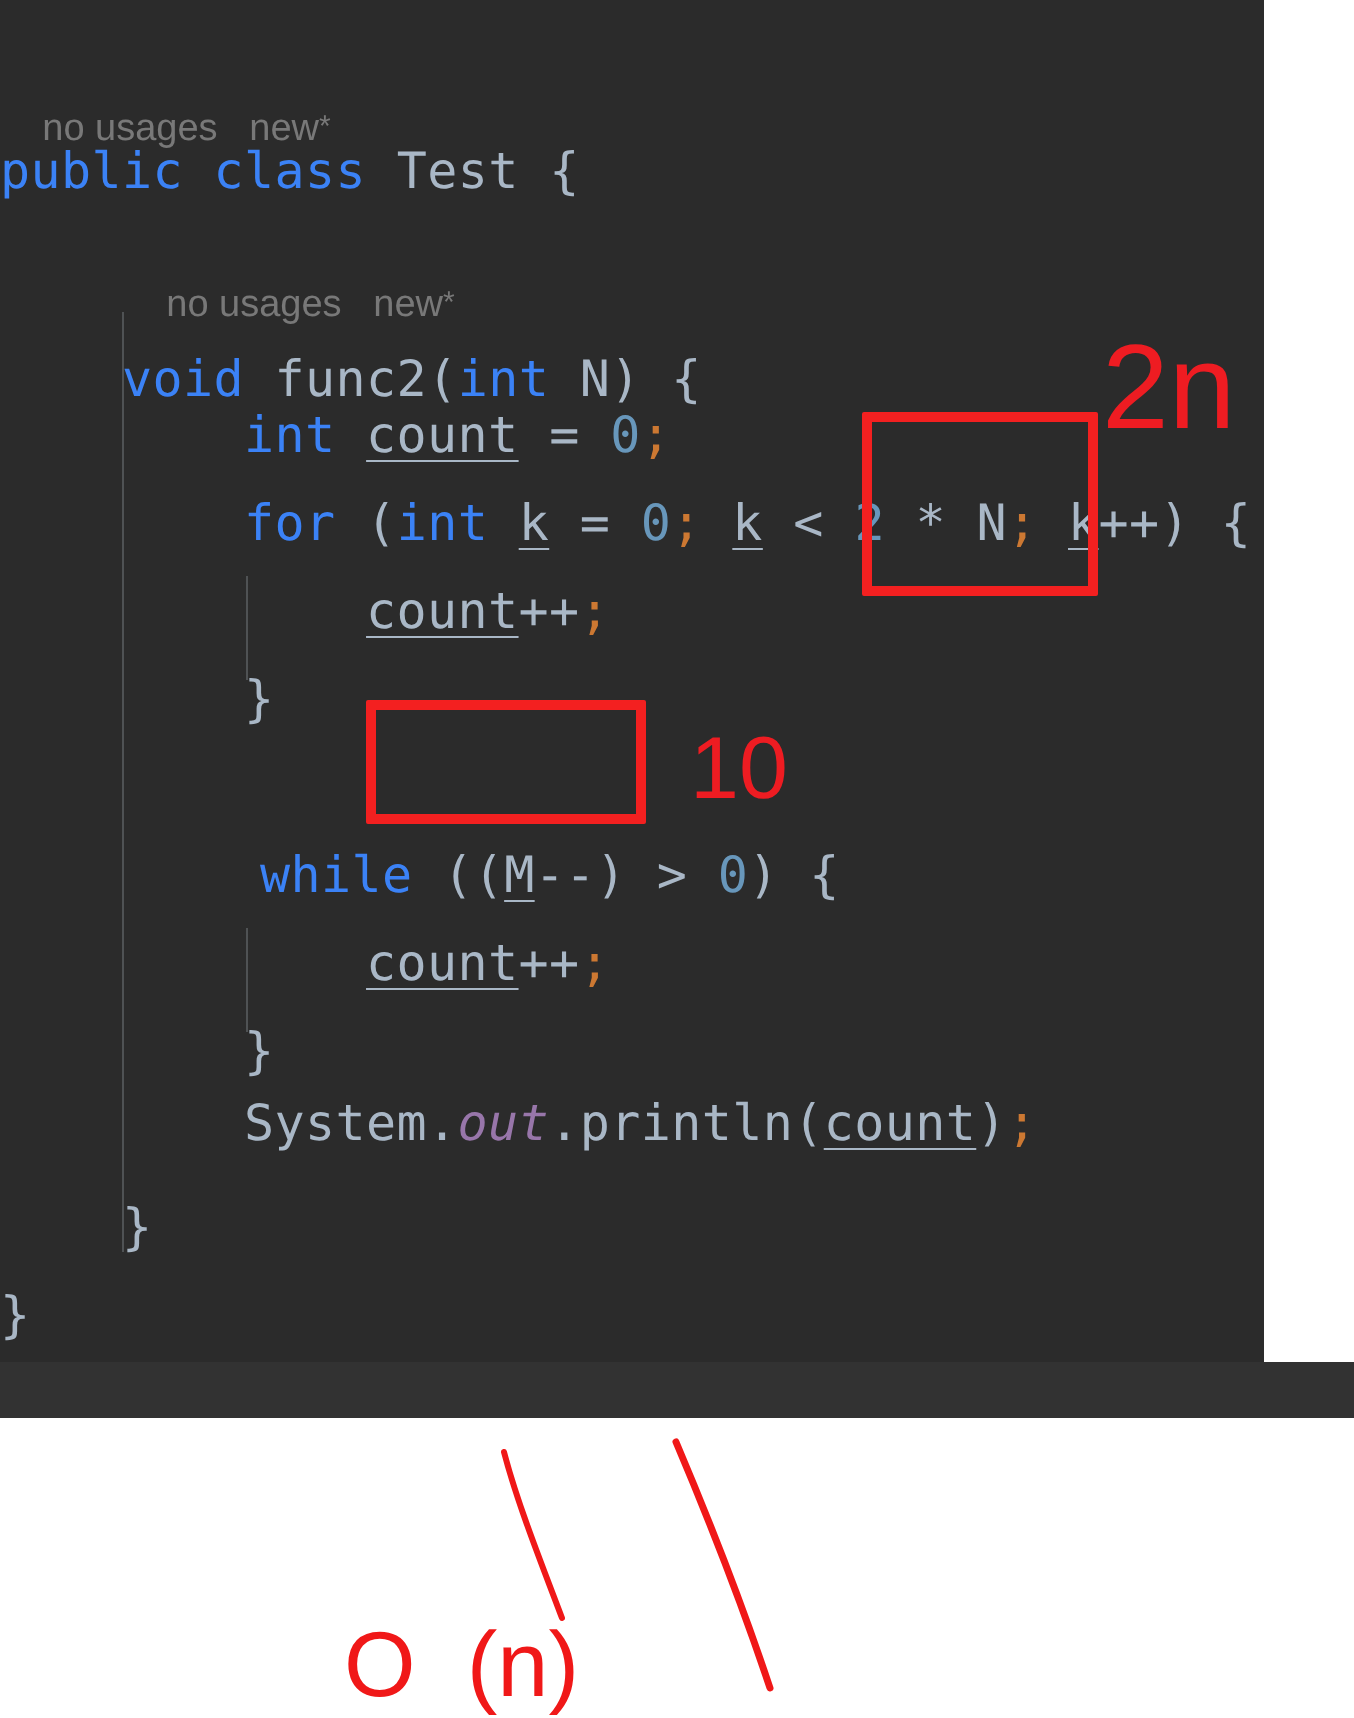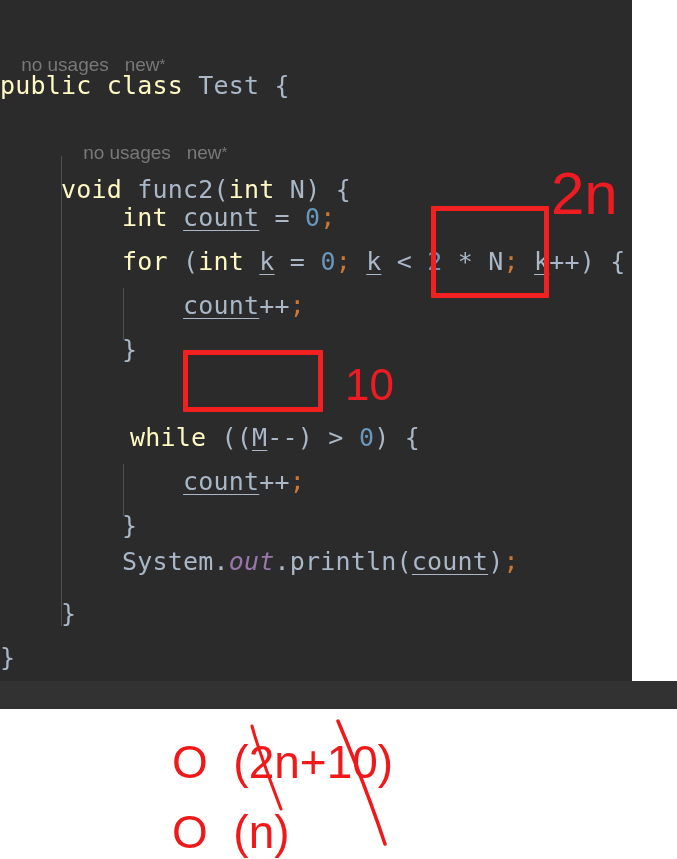--- a/index.html
+++ b/index.html
@@ -48,21 +48,21 @@
     left: 0;
     white-space: pre;
     font-family: "Liberation Sans", sans-serif;
     font-size: 19px;
     line-height: 22px;
     color: #787878;
   }
   .hint-line .star { font-size: 15px; vertical-align: 2px; }
 
   
-  .kw   { color: #fef9c3; }
+  .kw   { color: #3b82f6; }
   .pln  { color: #a9b7c6; }
   .num  { color: #6897bb; }
   .brc  { color: #a9b7c6; }
   .fn   { color: #a9b7c6; }
   .stat { color: #9876aa; font-style: italic; }
   .var  { color: #a9b7c6; text-decoration: underline; text-underline-offset: 4px; text-decoration-thickness: 1px; }
   .op   { color: #cc7832; }
   .cls  { color: #a9b7c6; }
 
   
@@ -157,21 +157,20 @@
 
   <div class="redbox" style="left:183px; top:350px; width:140px; height:62px;"></div>
   <div class="redtext" style="left:345px; top:363px; font-size:44px; line-height:44px;">10</div>
 
 </div>
 
 <div id="editor-strip"></div>
 
 <div id="note">
 
-  <span class="hand" style="left:172px; top:30px;">O  (2n+10)</span>
 
   <span class="hand" style="left:172px; top:100px;">O  (n)</span>
 
   <svg id="strikes" viewBox="0 0 677 150" xmlns="http://www.w3.org/2000/svg">
     <path d="M 252 17 C 258 40, 268 66, 281 100" stroke="#f01818" stroke-width="3" fill="none" stroke-linecap="round"></path>
     <path d="M 338 12 C 352 45, 370 90, 385 135" stroke="#f01818" stroke-width="3.5" fill="none" stroke-linecap="round"></path>
   </svg>
 
 </div>
 

